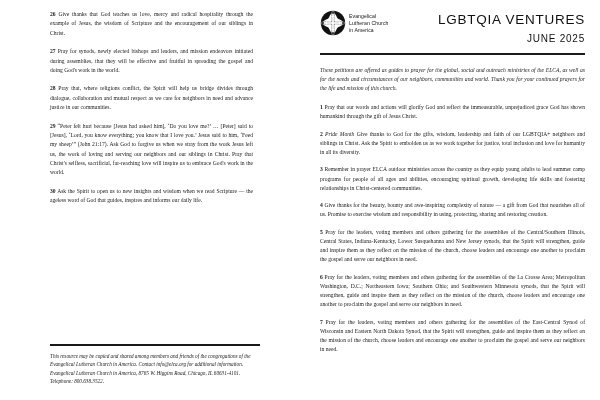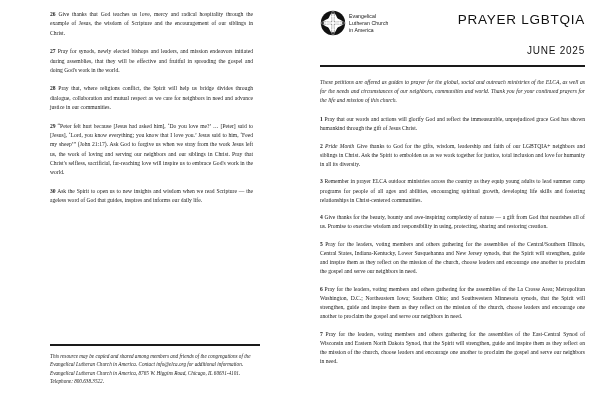--- a/index.html
+++ b/index.html
@@ -77,21 +77,21 @@
   }
   .title-main {
     font-size: 13.5px;
     letter-spacing: 0.055em;
     line-height: 1.12;
   }
   .title-sub {
     font-size: 10px;
     letter-spacing: 0.075em;
     line-height: 1.3;
-    margin-top: 17px;
+    margin-top: 5px;
   }
   .rule {
     height: 1.6px;
     background: #1a1a1a;
     margin: 8px 7px 0 0;
   }
 
   
   .intro {
     font-style: italic;
@@ -215,21 +215,21 @@
             <rect x="14" y="46.5" width="72" height="7" fill="#fff"></rect>
           </svg>
           <div class="brand-words">
             <div>Evangelical</div>
             <div>Lutheran Church</div>
             <div>in America</div>
           </div>
         </div>
 
         <div class="title-block">
-          <div class="title-main">PRAYER LGBTQIA</div>
+          <div class="title-main">LGBTQIA VENTURES</div>
           <div class="title-sub">JUNE 2025</div>
         </div>
       </div>
 
       <div class="rule"></div>
 
       <div class="intro">These petitions are offered as guides to prayer for the global, social and outreach ministries of the ELCA, as well as for the needs and circumstances of our neighbors, communities and world. Thank you for your continued prayers for the life and mission of this church.</div>
 
       <div class="entries">
 

